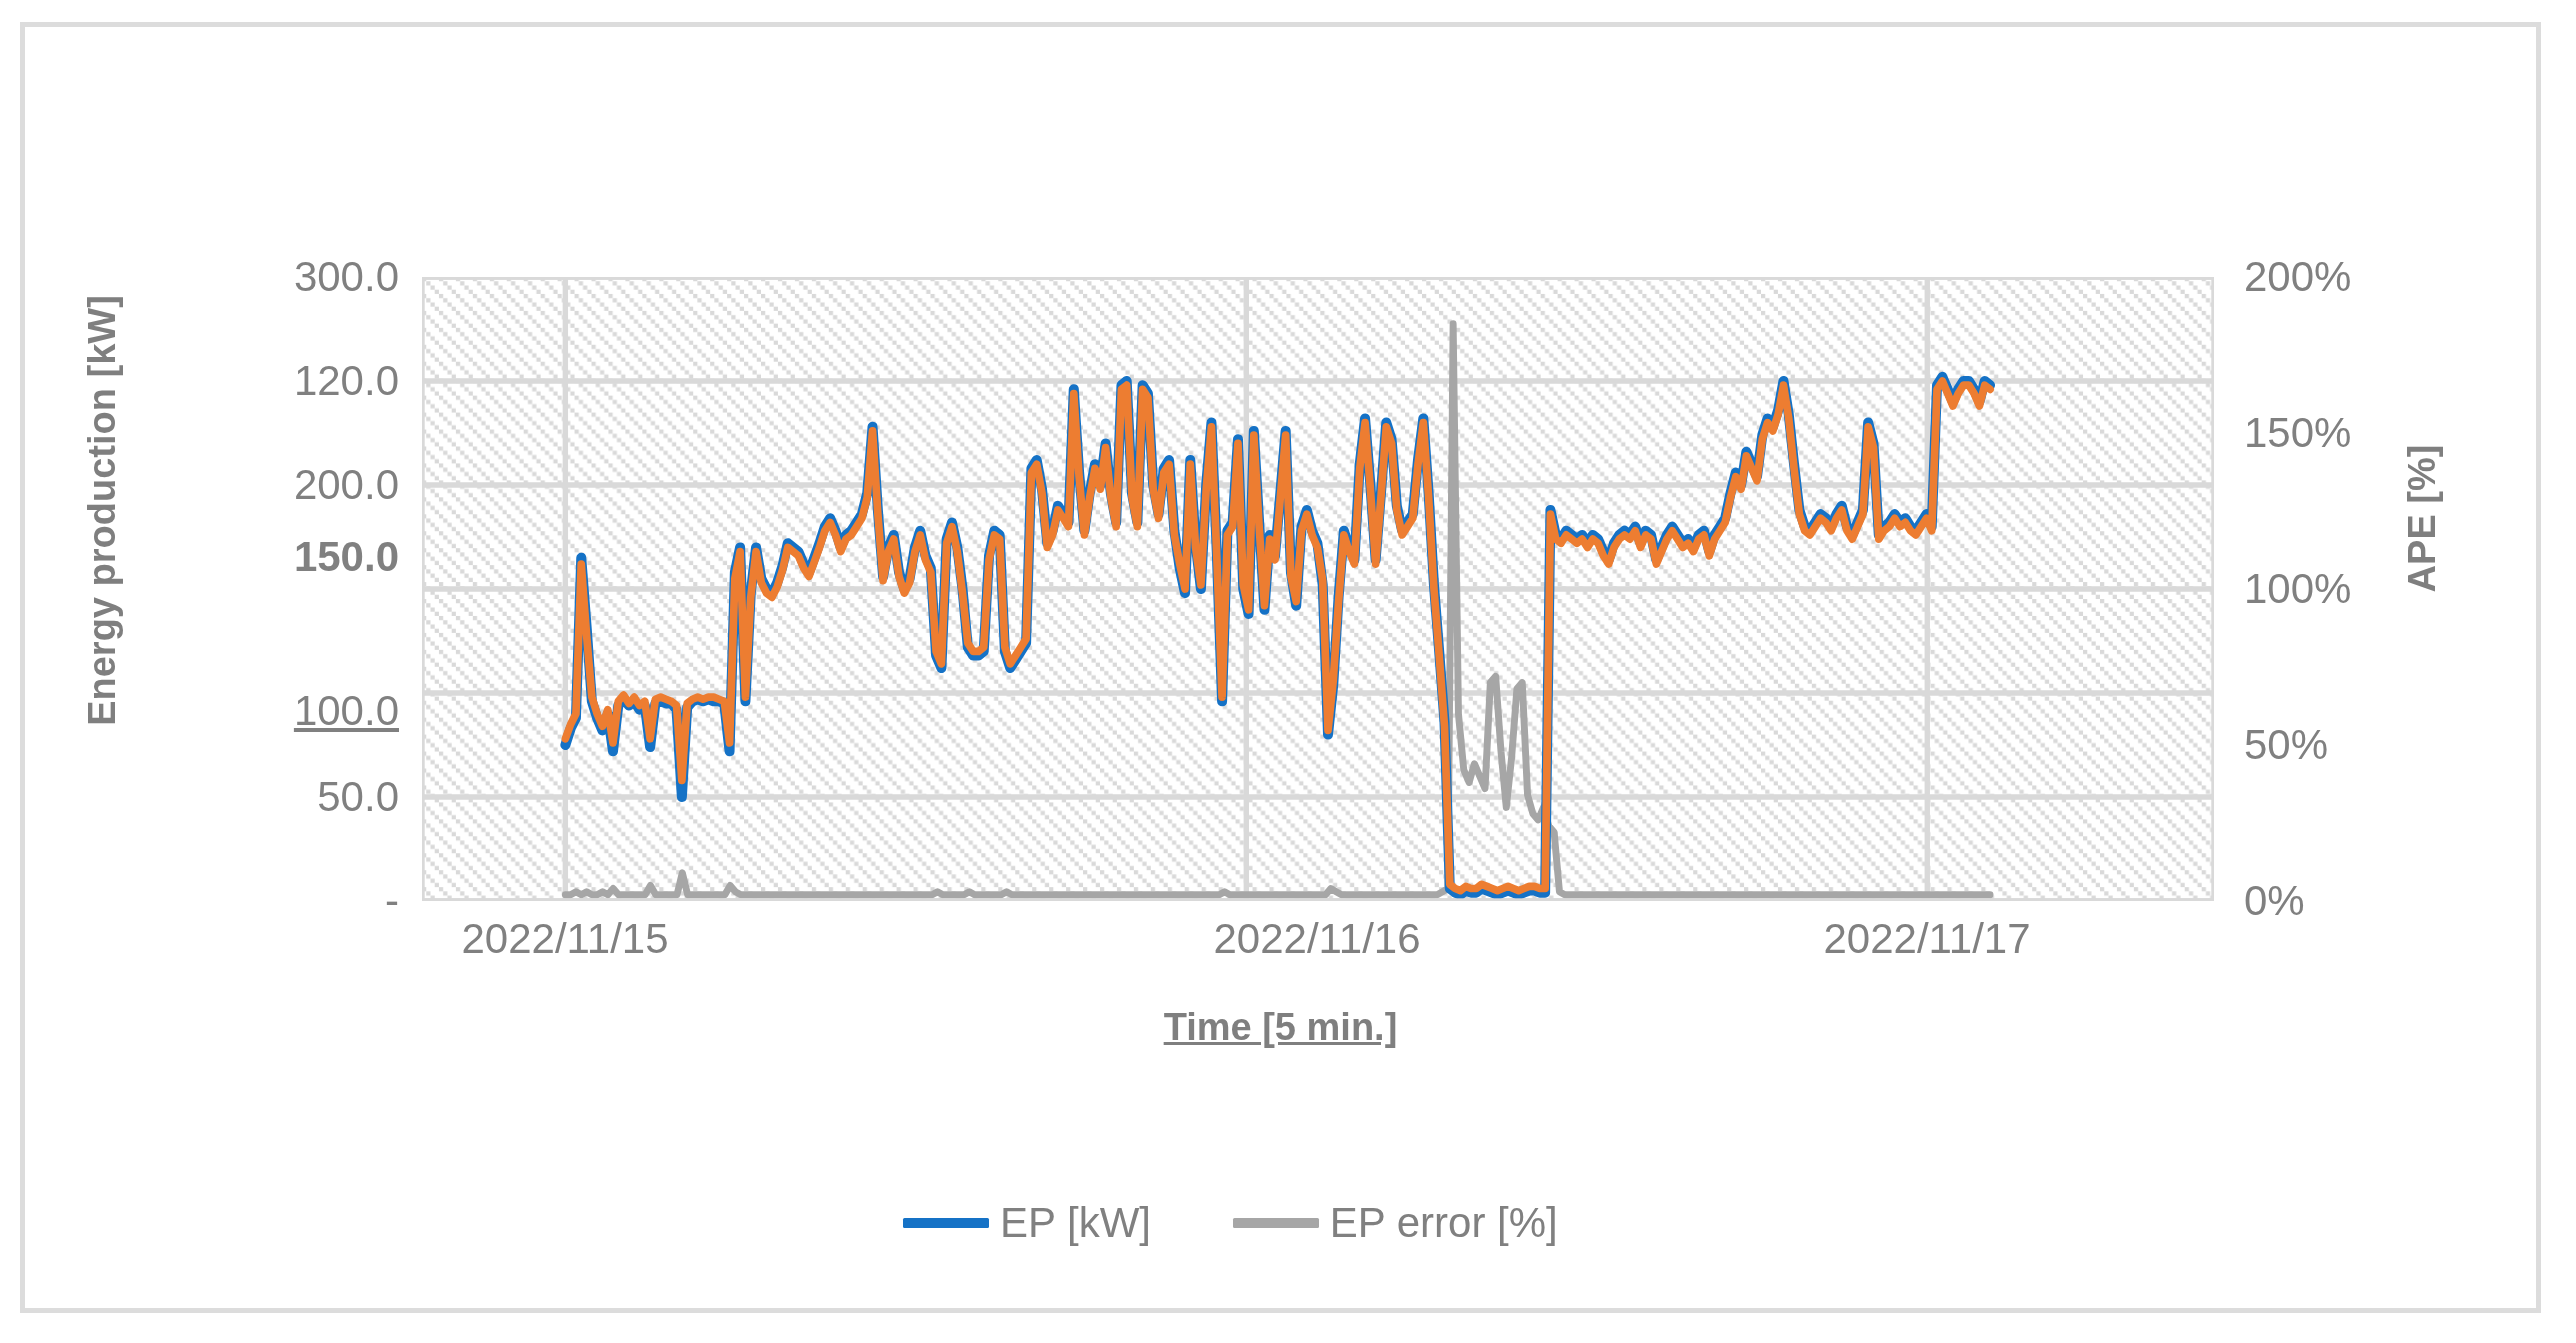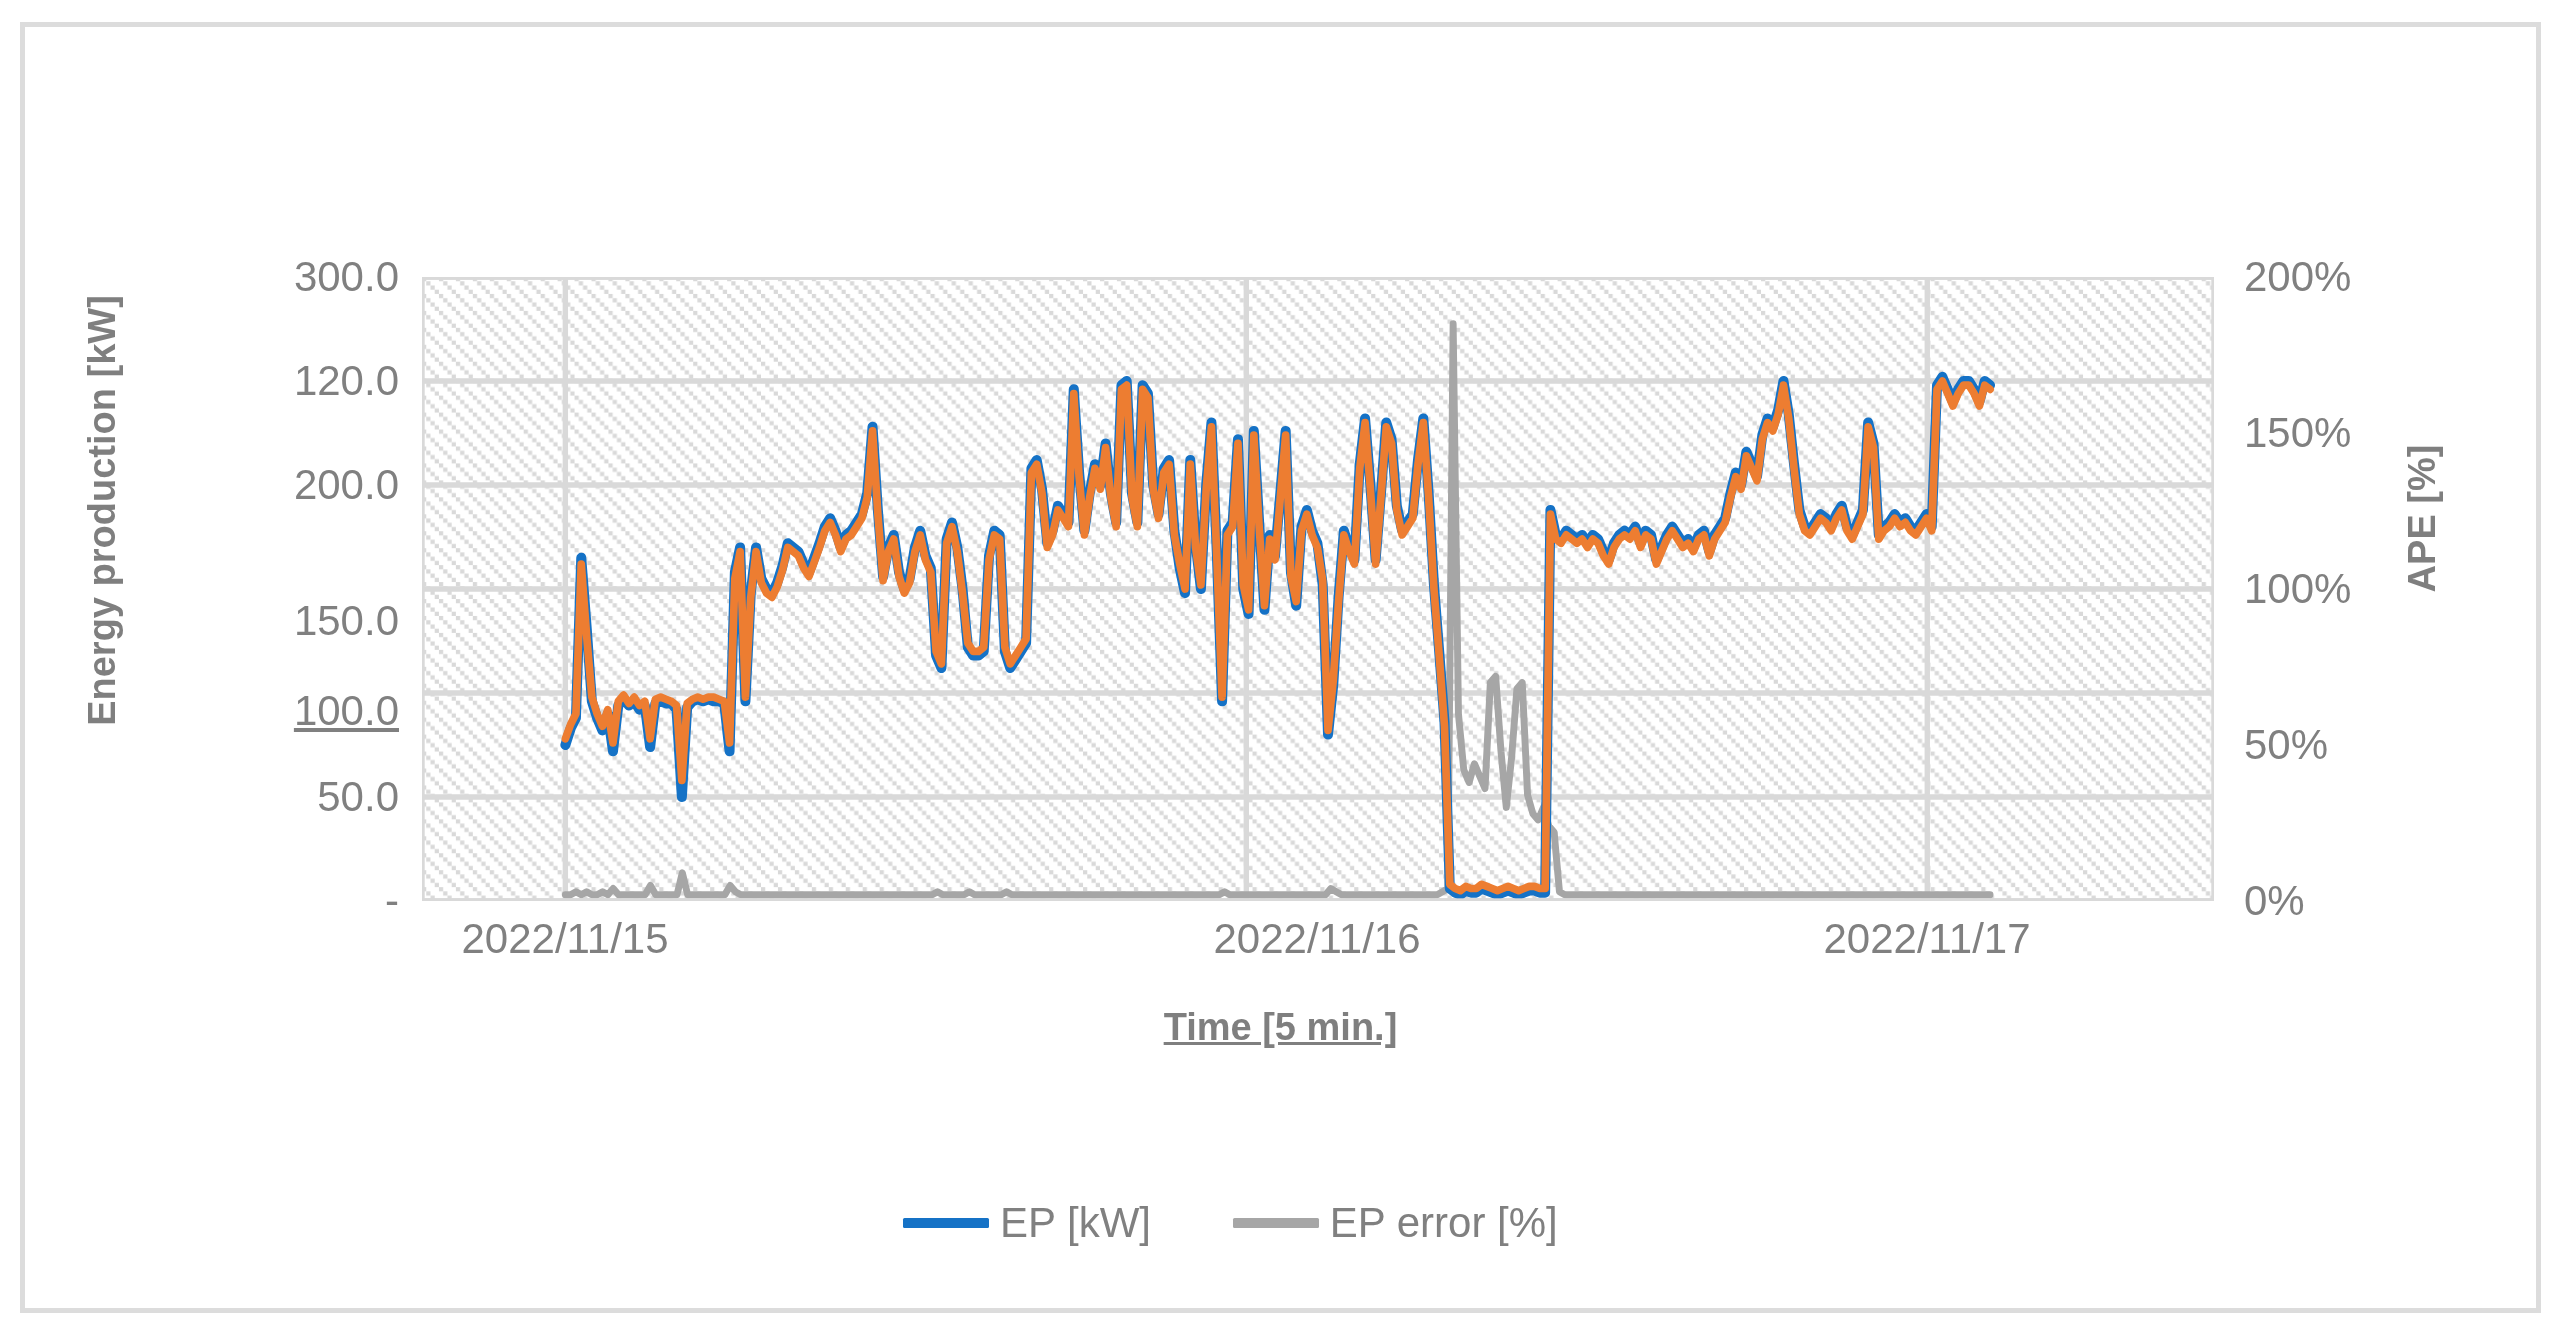--- a/index.html
+++ b/index.html
@@ -92,21 +92,21 @@
 
 
   <div id="y-axis-left-title">Energy production [kW]</div>
   <div id="y-axis-right-title">APE [%]</div>
   <div id="x-axis-title">Time [5 min.]</div>
 
   <div id="y-left-ticks">
       <div class="ytick-left" style="top: 250px;">300.0</div>
       <div class="ytick-left" style="top: 354px;">120.0</div>
       <div class="ytick-left" style="top: 458px;">200.0</div>
-      <div class="ytick-left" style="top: 594px;">150.0</div>
+      <div class="ytick-left" style="top: 530px; font-weight: bold;">150.0</div>
       <div class="ytick-left" style="top: 684px; text-decoration: underline;">100.0</div>
       <div class="ytick-left" style="top: 770px;">50.0</div>
       <div class="ytick-left" style="top: 874px;">-</div>
     </div>
   <div id="y-right-ticks">
       <div class="ytick-right" style="top: 250px;">200%</div>
       <div class="ytick-right" style="top: 406px;">150%</div>
       <div class="ytick-right" style="top: 562px;">100%</div>
       <div class="ytick-right" style="top: 718px;">50%</div>
       <div class="ytick-right" style="top: 874px;">0%</div>

